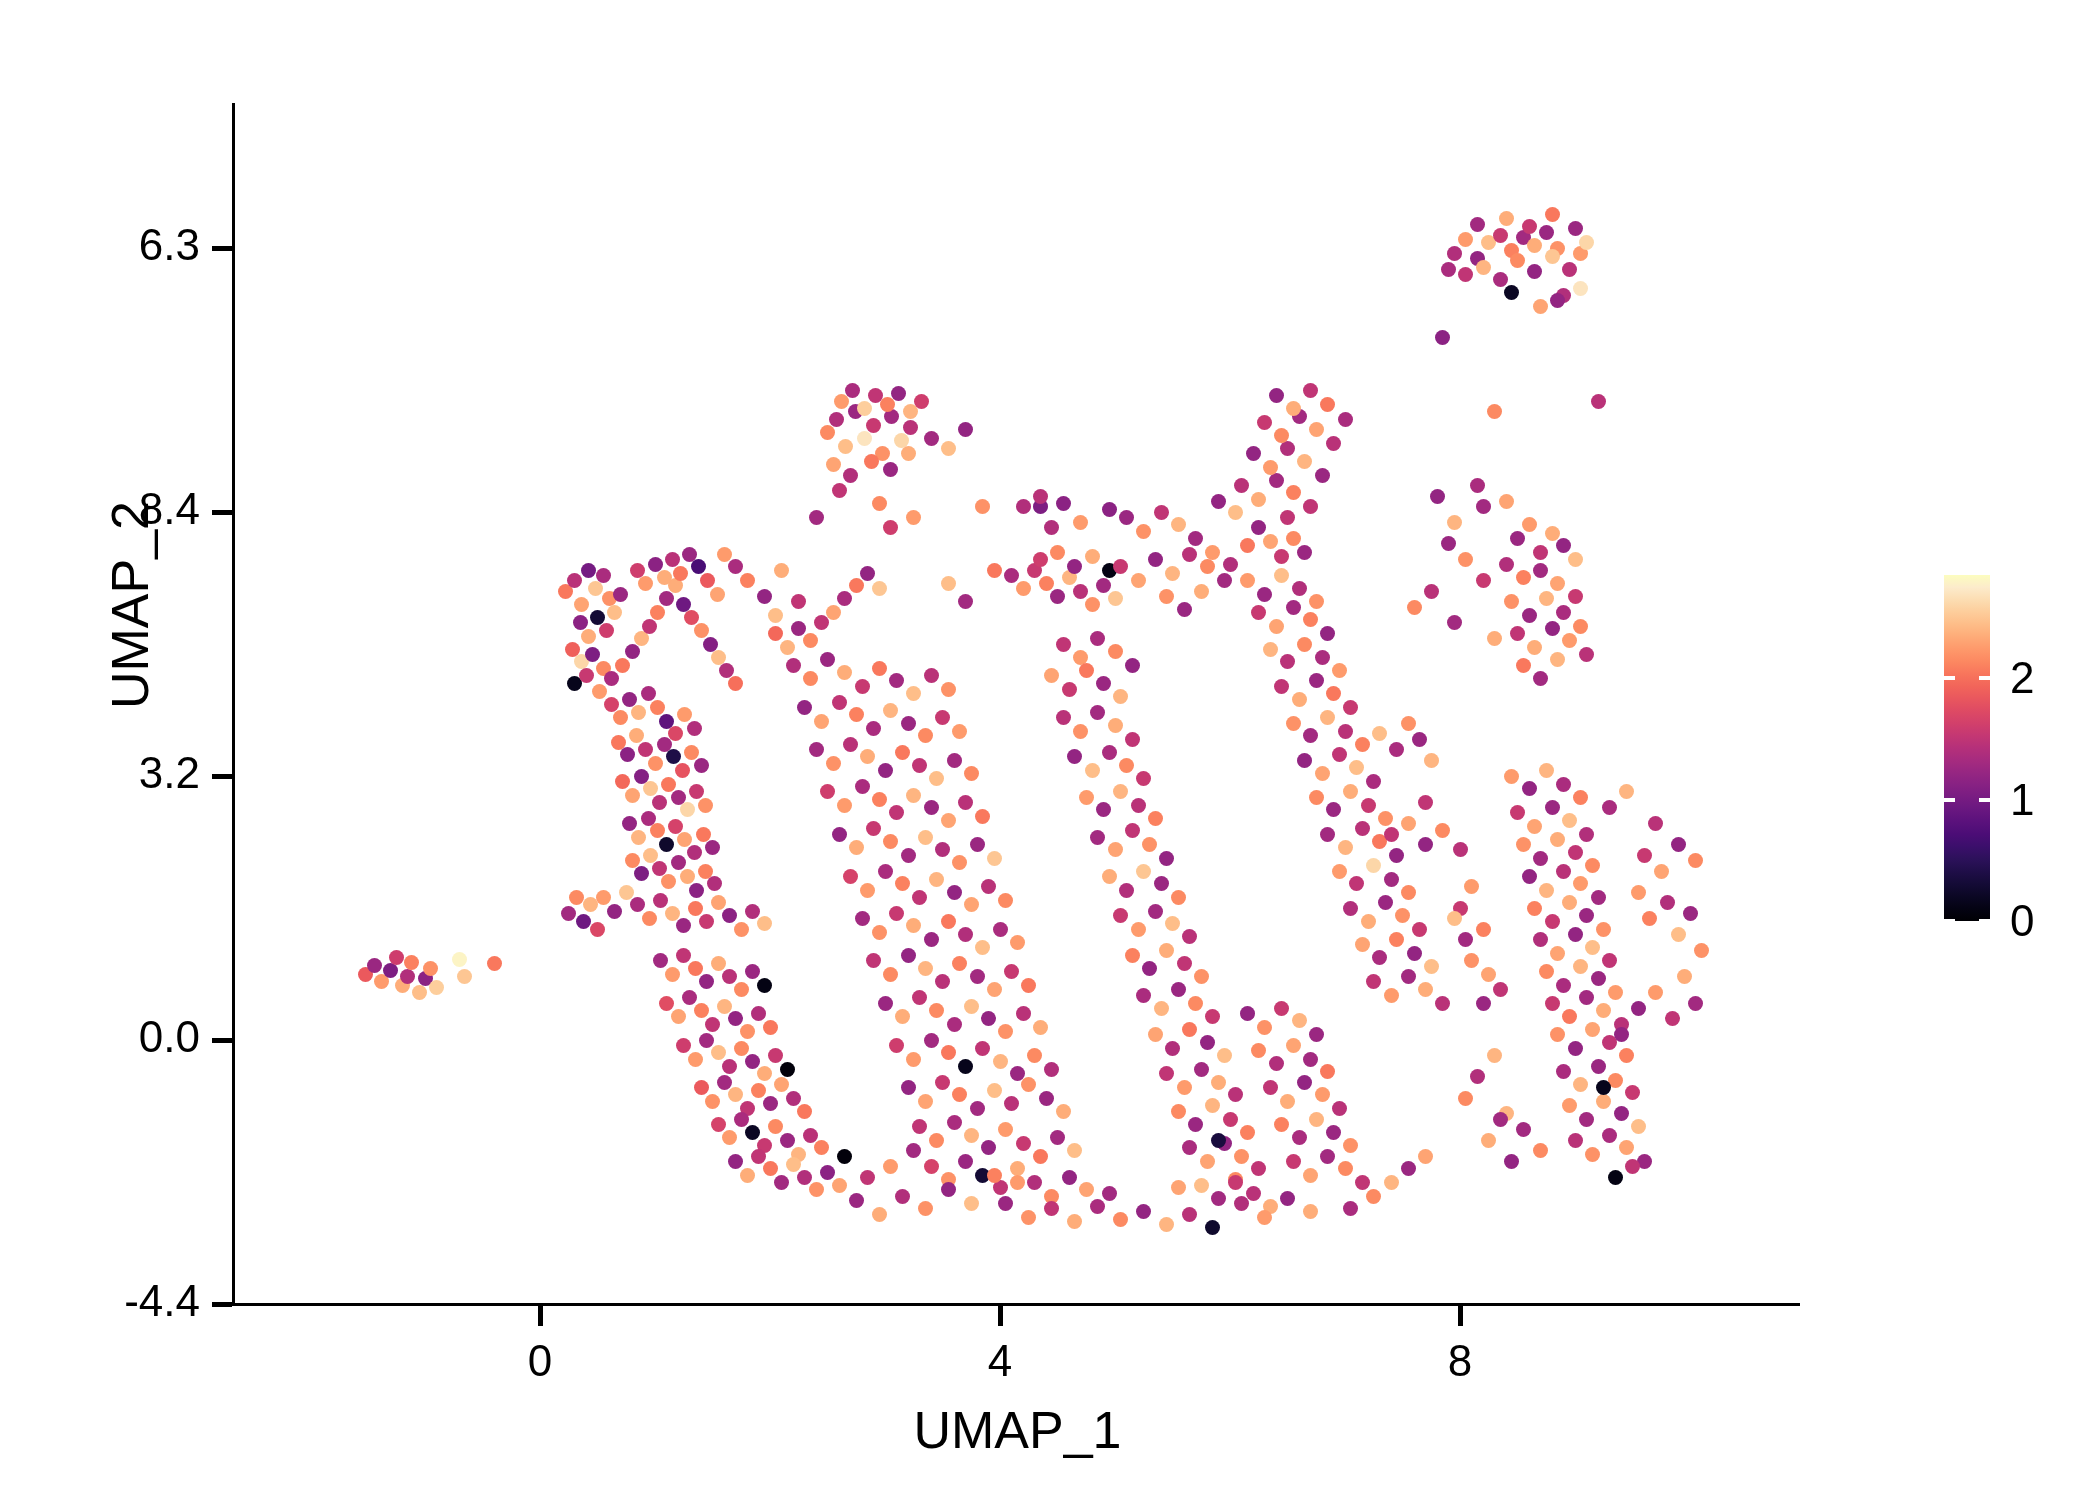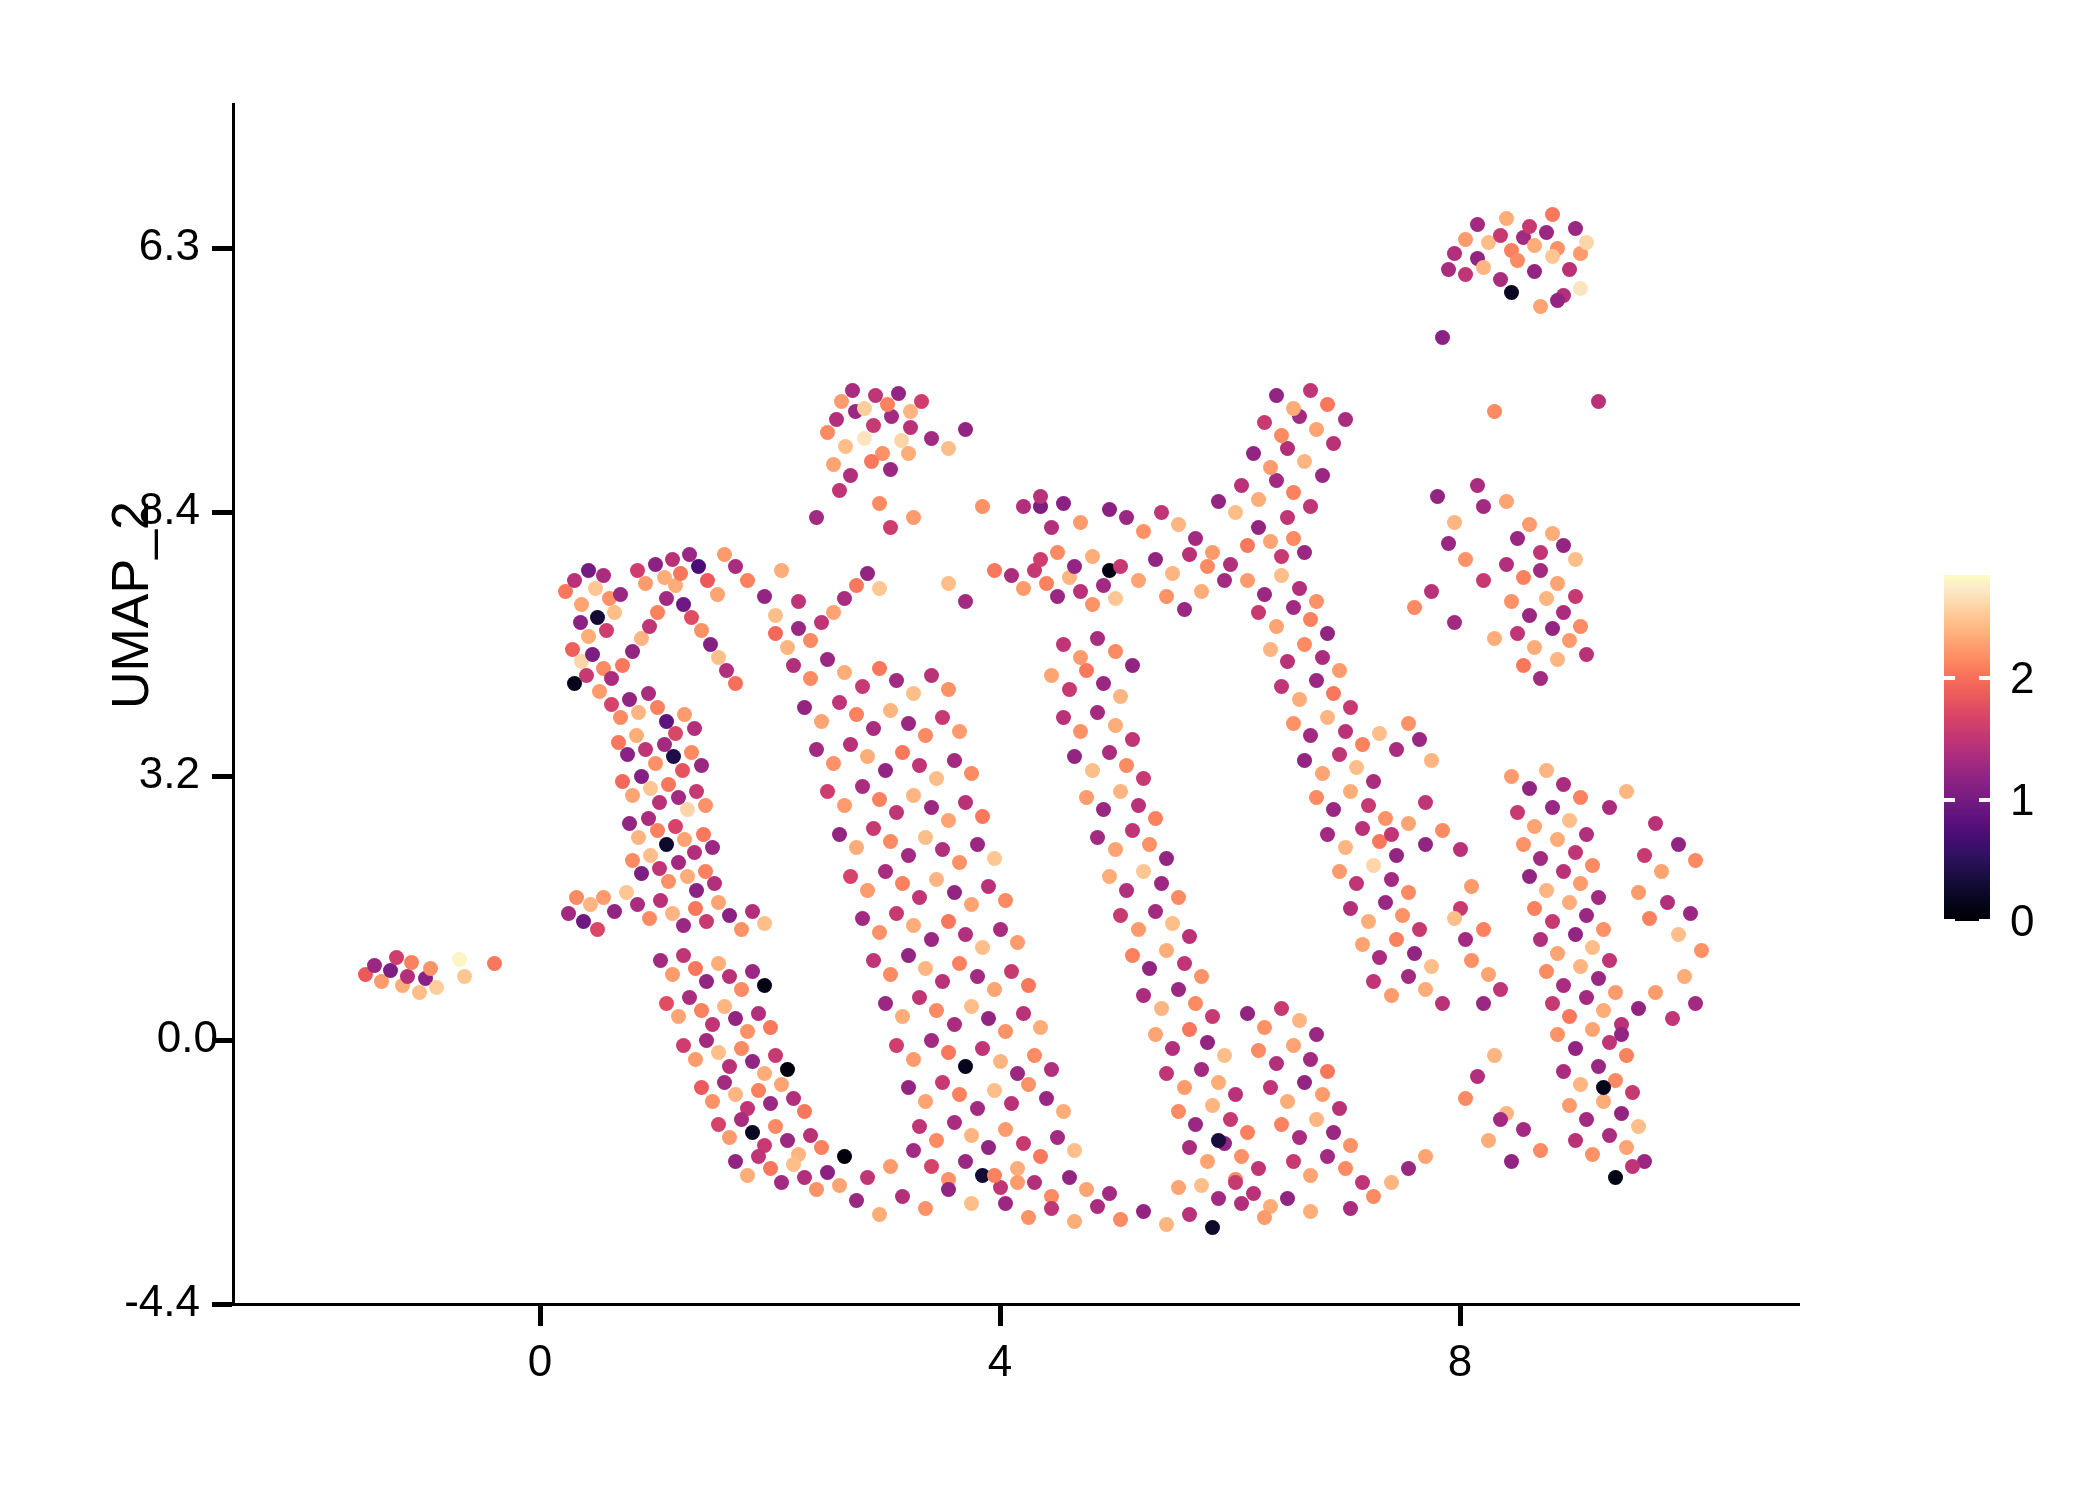--- a/index.html
+++ b/index.html
@@ -870,40 +870,41 @@
       <div class="pt" style="width: 15px; height: 15px; left: 838px; top: 412.06px; background: rgb(254, 155, 108);"></div>
       <div class="pt" style="width: 15px; height: 15px; left: 976px; top: 390.94px; background: rgb(147, 37, 130);"></div>
       <div class="pt" style="width: 15px; height: 15px; left: 993.25px; top: 401.5px; background: rgb(254, 190, 137);"></div>
       <div class="pt" style="width: 15px; height: 15px; left: 1045px; top: 406.78px; background: rgb(192, 53, 117);"></div>
     </div>
 
   <div id="ytick-marks">
       <div class="ytick-mark" style="top: 1302px;"></div>
       <div class="ytick-label" style="left: 0px; width: 200px; right: auto; top: 1276px;">-4.4</div>
       <div class="ytick-mark" style="top: 1038px;"></div>
-      <div class="ytick-label" style="left: 0px; width: 200px; right: auto; top: 1012px; padding-left: 18px;">0.0</div>
+      <div class="ytick-label" style="left: 0px; width: 200px; right: auto; top: 1012px;">0.0</div>
       <div class="ytick-mark" style="top: 774px;"></div>
       <div class="ytick-label" style="left: 0px; width: 200px; right: auto; top: 748px;">3.2</div>
       <div class="ytick-mark" style="top: 510px;"></div>
       <div class="ytick-label" style="left: 0px; width: 200px; right: auto; top: 484px;">8.4</div>
       <div class="ytick-mark" style="top: 246px;"></div>
       <div class="ytick-label" style="left: 0px; width: 200px; right: auto; top: 220px;">6.3</div>
     </div>
   <div id="xtick-marks">
       <div class="xtick-mark" style="left: 538px;"></div>
       <div class="xtick-label" style="left: 440px; width: 200px; top: 1336px;">0</div>
       <div class="xtick-mark" style="left: 998px;"></div>
       <div class="xtick-label" style="left: 900px; width: 200px; top: 1336px;">4</div>
       <div class="xtick-mark" style="left: 1458px;"></div>
       <div class="xtick-label" style="left: 1360px; width: 200px; top: 1336px;">8</div>
     </div>
 
   <div id="ylab-wrap">
     <div id="axis-y-title">UMAP_2</div>
   </div>
+  <div id="axis-x-title">UMAP_1</div>
 
   <div id="legend">
     <div id="colorbar" style="background: linear-gradient(to top, rgb(0, 0, 4) 0%, rgb(4, 3, 19) 3.57%, rgb(11, 7, 36) 7.14%, rgb(20, 11, 54) 10.71%, rgb(31, 14, 72) 14.29%, rgb(44, 17, 90) 17.86%, rgb(59, 15, 107) 21.43%, rgb(75, 13, 118) 25%, rgb(90, 17, 124) 28.57%, rgb(105, 23, 128) 32.14%, rgb(120, 28, 130) 35.71%, rgb(135, 33, 131) 39.29%, rgb(150, 38, 130) 42.86%, rgb(166, 43, 127) 46.43%, rgb(181, 48, 122) 50%, rgb(196, 55, 115) 53.57%, rgb(210, 64, 107) 57.14%, rgb(222, 74, 100) 60.71%, rgb(233, 87, 94) 64.29%, rgb(242, 101, 90) 67.86%, rgb(248, 117, 92) 71.43%, rgb(252, 136, 97) 75%, rgb(254, 153, 107) 78.57%, rgb(254, 171, 120) 82.14%, rgb(254, 189, 136) 85.71%, rgb(253, 205, 155) 89.29%, rgb(252, 221, 178) 92.86%, rgb(252, 235, 203) 96.43%, rgb(252, 253, 191) 100%);"></div>
   <div class="cb-tick left" style="top: 344px;"></div>
       <div class="cb-tick" style="top: 344px; left: 35px;"></div>
       <div class="cb-label" style="top: 346px;">0</div>
       <div class="cb-tick left" style="top: 222.596px;"></div>
       <div class="cb-tick" style="top: 222.596px; left: 35px;"></div>
       <div class="cb-label" style="top: 224.596px;">1</div>
       <div class="cb-tick left" style="top: 101.193px;"></div>

